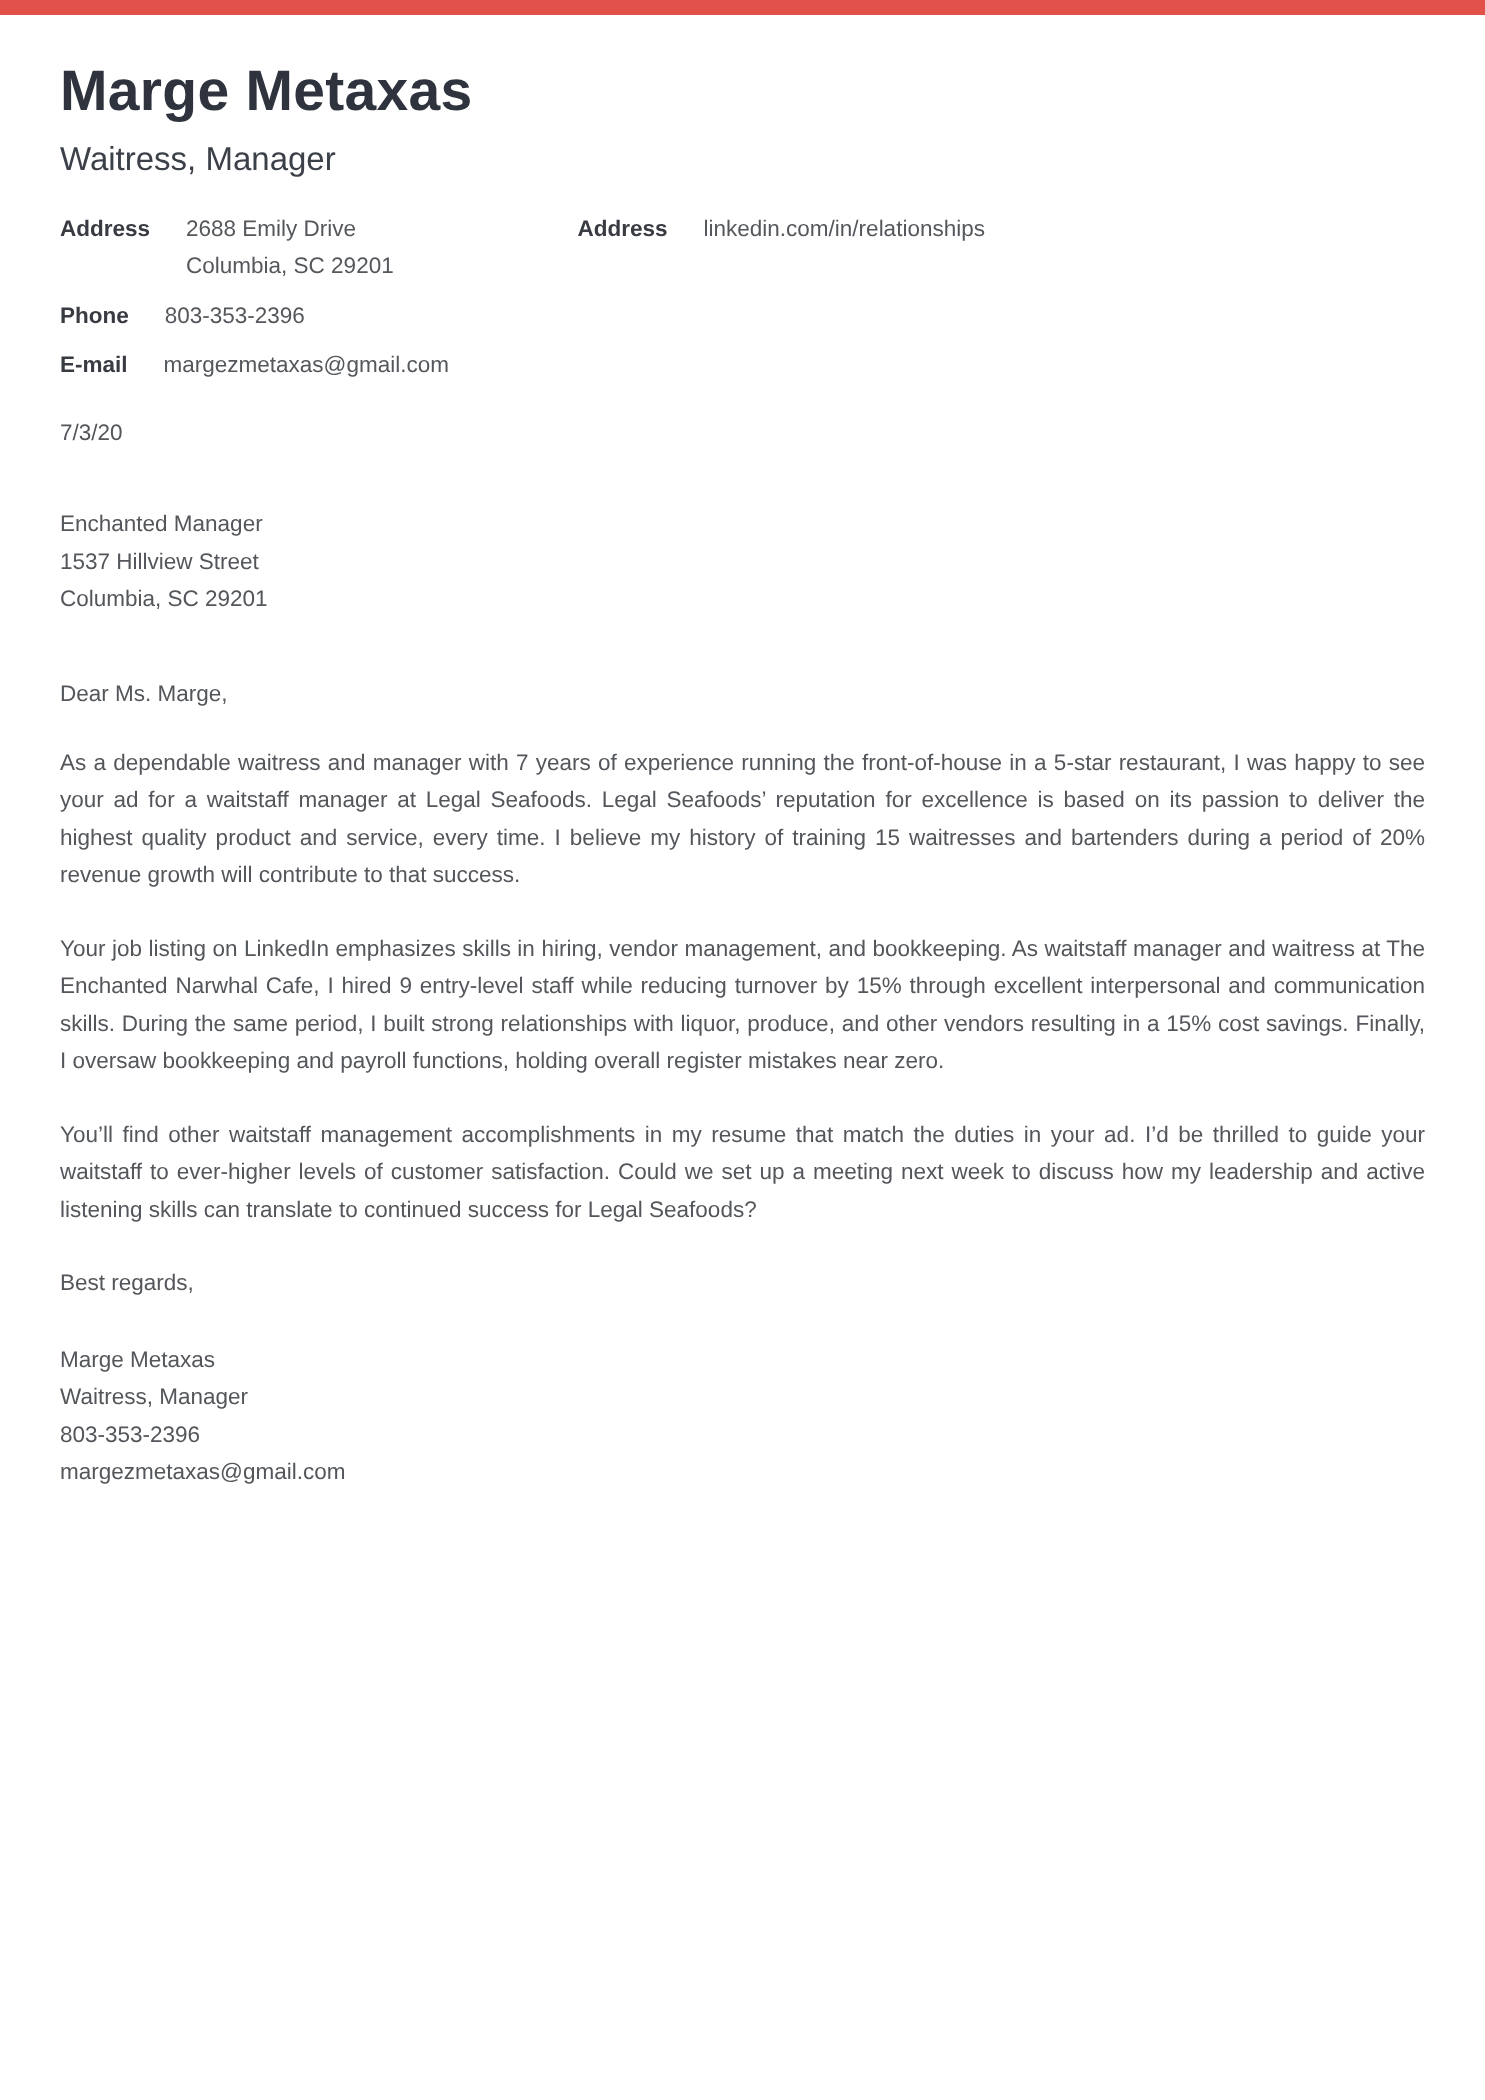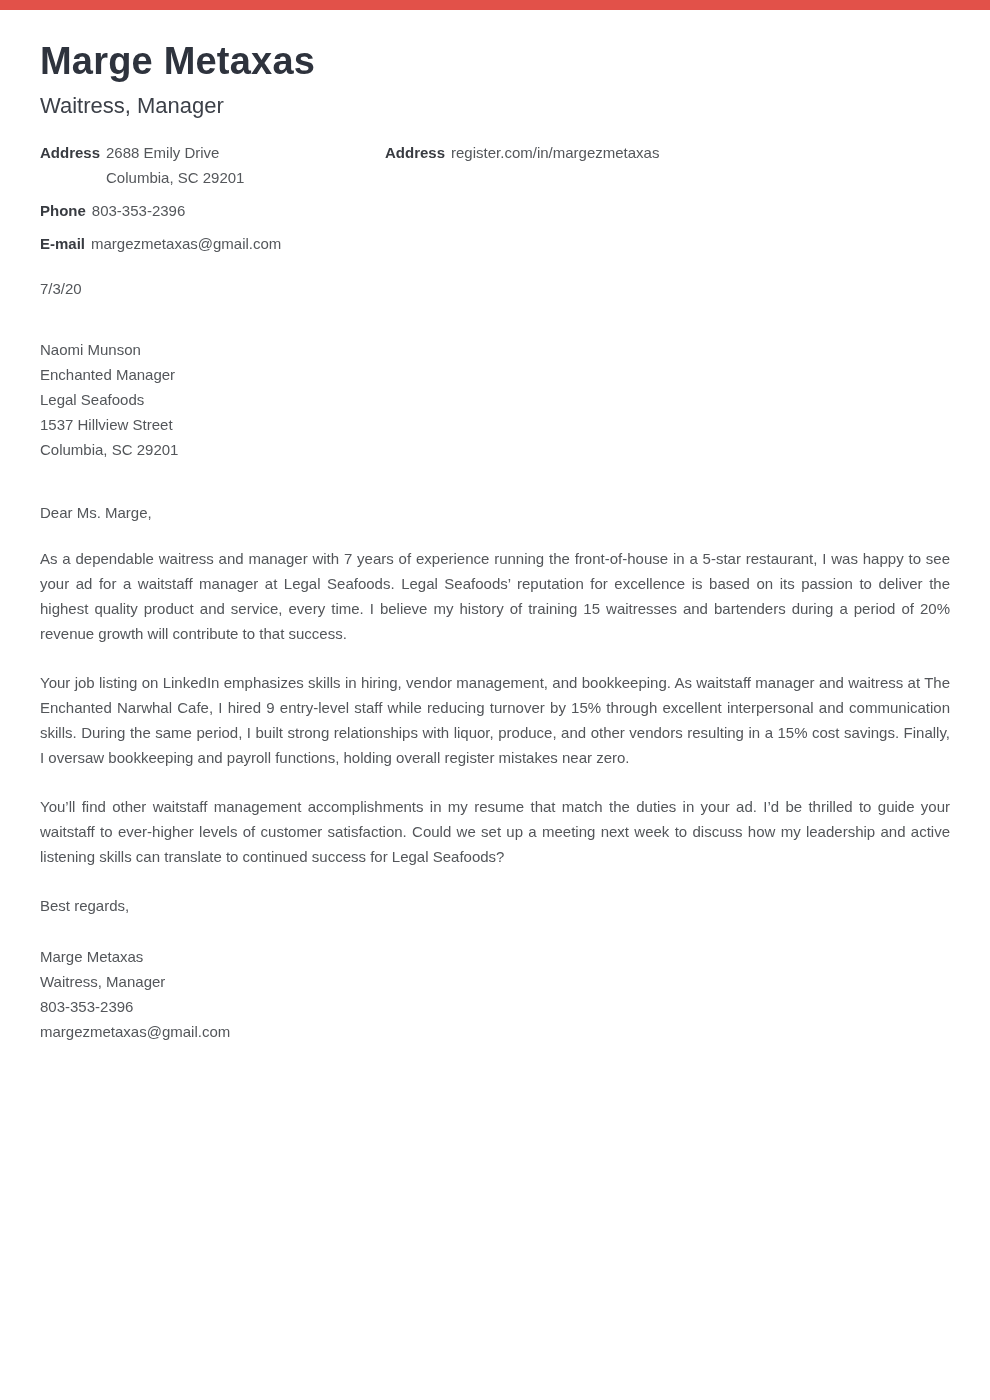--- a/index.html
+++ b/index.html
@@ -38,21 +38,21 @@
   .contact {
     margin-top: 21px;
     display: flex;
     font-size: 15px;
     line-height: 25px;
   }
   .contact-left { flex: 0 0 345px; }
   .contact-right { flex: 1 1 auto; }
   .contact-entry {
     display: flex;
-    column-gap: 6px;
+    column-gap: 24px;
     margin-bottom: 8px;
   }
   .contact-entry:last-child { margin-bottom: 0; }
   .contact-label {
     font-weight: bold;
     color: #383b41;
     white-space: nowrap;
   }
   .contact-value { color: #54575b; }
   .body-text { font-size: 15px; line-height: 25px; color: #53565a; }
@@ -92,31 +92,29 @@
         <span class="contact-value">803-353-2396</span>
       </div>
       <div class="contact-entry">
         <span class="contact-label">E-mail</span>
         <span class="contact-value">margezmetaxas@gmail.com</span>
       </div>
     </div>
     <div class="contact-right">
       <div class="contact-entry">
         <span class="contact-label">Address</span>
-        <span class="contact-value">register.com/in/margezmetaxas</span>
+        <span class="contact-value">linkedin.com/in/relationships</span>
       </div>
     </div>
   </div>
 
   <div class="body-text date-line">7/3/20</div>
 
   <div class="body-text recipient">
-    <span class="line">Naomi Munson</span>
     <span class="line">Enchanted Manager</span>
-    <span class="line">Legal Seafoods</span>
     <span class="line">1537 Hillview Street</span>
     <span class="line">Columbia, SC 29201</span>
   </div>
 
   <div class="body-text salutation">Dear Ms. Marge,</div>
 
   <p class="body-text para first">As a dependable waitress and manager with 7 years of experience running the front-of-house in a 5-star restaurant, I was happy to see your ad for a waitstaff manager at Legal Seafoods. Legal Seafoods’ reputation for excellence is based on its passion to deliver the highest quality product and service, every time. I believe my history of training 15 waitresses and bartenders during a period of 20% revenue growth will contribute to that success.</p>
   <p class="body-text para">Your job listing on LinkedIn emphasizes skills in hiring, vendor management, and bookkeeping. As waitstaff manager and waitress at The Enchanted Narwhal Cafe, I hired 9 entry-level staff while reducing turnover by 15% through excellent interpersonal and communication skills. During the same period, I built strong relationships with liquor, produce, and other vendors resulting in a 15% cost savings. Finally, I oversaw bookkeeping and payroll functions, holding overall register mistakes near zero.</p>
   <p class="body-text para">You’ll find other waitstaff management accomplishments in my resume that match the duties in your ad. I’d be thrilled to guide your waitstaff to ever-higher levels of customer satisfaction. Could we set up a meeting next week to discuss how my leadership and active listening skills can translate to continued success for Legal Seafoods?</p>
 

